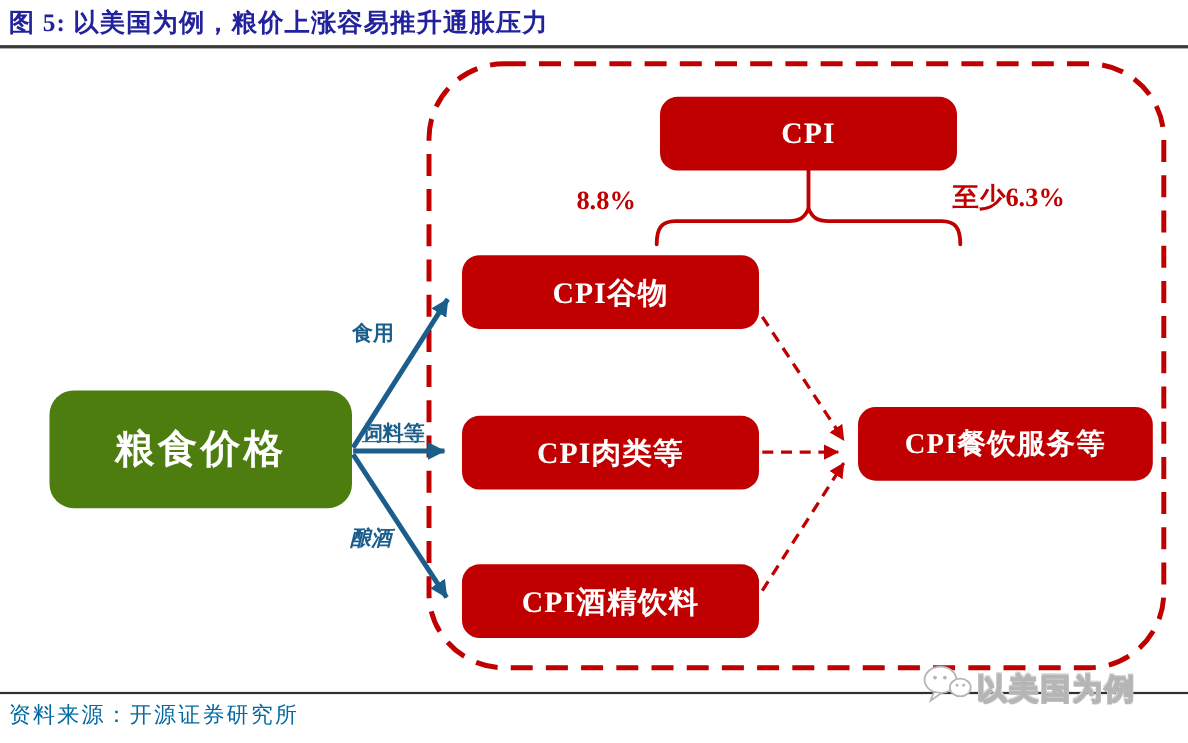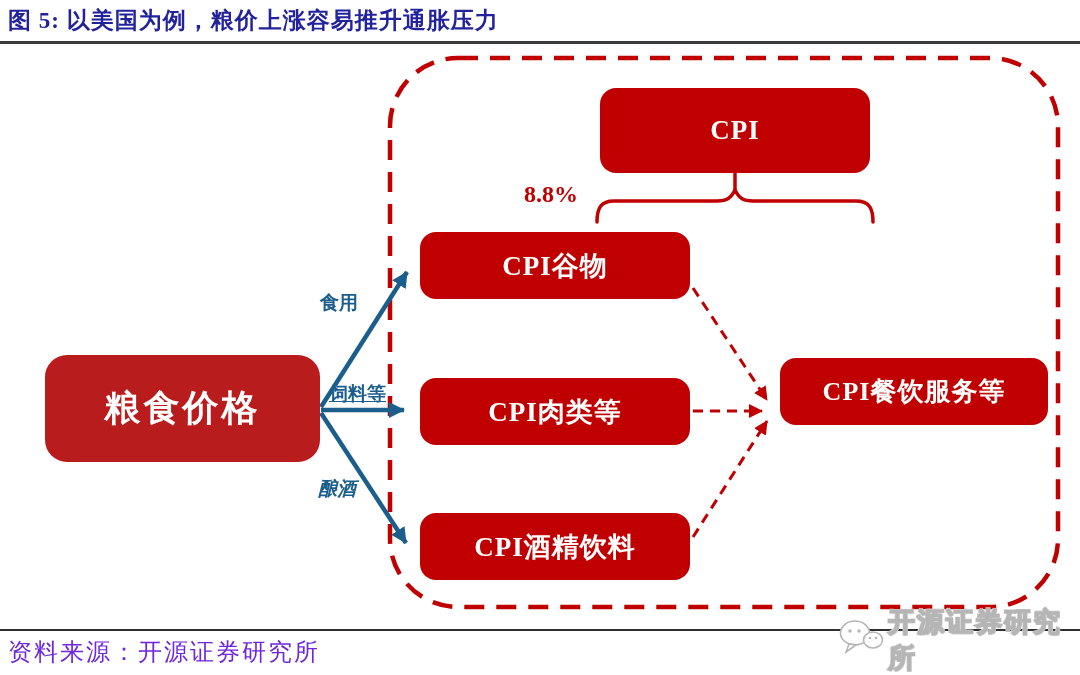--- a/index.html
+++ b/index.html
@@ -14,39 +14,39 @@
   }
   .top-rule{position:absolute;left:0;top:41px;width:1080px;height:3px;background:#3b3b3b;}
   
   #wires{position:absolute;left:0;top:0;width:1080px;height:675px;z-index:1;}
   
   .node{
     position:absolute;display:flex;align-items:center;justify-content:center;
     color:#ffffff;font-weight:bold;z-index:2;letter-spacing:1px;
   }
   .red{background:#c00000;border-radius:16px;font-size:27px;}
-  .blue{background:#b91c1c;border-radius:22px;font-size:36px;letter-spacing:3px;}
-  .n-cpi{left:600px;top:88px;width:270px;height:85px;}
+  .blue{background:#4d7c0f;border-radius:22px;font-size:36px;letter-spacing:3px;}
+  .n-cpi{left:600px;top:88px;width:270px;height:67px;}
   .n-grain{left:420px;top:232px;width:270px;height:67px;text-align:center;}
   .n-meat{left:420px;top:378px;width:270px;height:67px;}
   .n-alcohol{left:420px;top:513px;width:270px;height:67px;}
-  .n-catering{left:780px;top:358px;width:268px;height:67px;font-size:26px;}
+  .n-catering{left:780px;top:370px;width:268px;height:67px;font-size:26px;}
   .n-food{left:45px;top:355px;width:275px;height:107px;}
   
   .lbl{position:absolute;font-weight:bold;z-index:2;}
   .lbl-red{color:#c00000;font-size:24px;}
   .lbl-blue{color:#1b5e8c;font-size:19px;}
-  .l-pctleft{left:524px;top:181px;}
+  .l-pctleft{left:524px;top:170px;}
   .l-pctright{left:866px;top:163px;}
   .l-edible{left:320px;top:290px;}
   .l-feed{left:329px;top:381px;text-decoration:underline;}
   .l-brew{left:318px;top:476px;font-style:italic;}
   
   .bottom-rule{position:absolute;left:0;top:629px;width:1080px;height:2px;background:#2f2f2f;z-index:1;}
-  .source-text{position:absolute;left:8px;top:636px;font-size:24px;color:#6d28d9;z-index:2;letter-spacing:2px;}
+  .source-text{position:absolute;left:8px;top:636px;font-size:20px;color:#0369a1;z-index:2;letter-spacing:2px;}
   .watermark{
     position:absolute;left:838px;top:604px;display:flex;align-items:center;gap:4px;z-index:3;
   }
   .wm-text{
     font-size:27px;font-weight:bold;color:#ffffff;letter-spacing:2px;
     -webkit-text-stroke:1.2px #b5b5b5;
     text-shadow:1px 1px 0 #c9c9c9,-1px -1px 0 #d9d9d9,1px -1px 0 #d9d9d9,-1px 1px 0 #c9c9c9;
   }
 </style>
 </head>
@@ -84,35 +84,36 @@
   </svg>
 
   <div class="node blue n-food">粮食价格</div>
   <div class="node red n-cpi">CPI</div>
   <div class="node red n-grain">CPI谷物</div>
   <div class="node red n-alcohol">CPI酒精饮料</div>
   <div class="node red n-meat">CPI肉类等</div>
   <div class="node red n-catering">CPI餐饮服务等</div>
 
   <div class="lbl lbl-red l-pctleft">8.8%</div>
+  <div class="lbl lbl-red l-pctright">至少6.3%</div>
   <div class="lbl lbl-blue l-edible">食用</div>
   <div class="lbl lbl-blue l-feed">饲料等</div>
   <div class="lbl lbl-blue l-brew">酿酒</div>
 
   <div class="bottom-rule"></div>
   <div class="source-text">资料来源：开源证券研究所</div>
 
   <div class="watermark">
     <span>
       <svg width="46" height="38" viewBox="0 0 46 38">
         <ellipse cx="17" cy="14" rx="14.5" ry="12" fill="#ffffff" stroke="#b5b5b5" stroke-width="1.6"></ellipse>
         <path d="M11 25 L8 33 L18 26 Z" fill="#ffffff" stroke="#b5b5b5" stroke-width="1.6"></path>
         <circle cx="12" cy="12" r="1.7" fill="#b5b5b5"></circle>
         <circle cx="21" cy="12" r="1.7" fill="#b5b5b5"></circle>
         <ellipse cx="35" cy="21" rx="9.5" ry="8" fill="#ffffff" stroke="#b5b5b5" stroke-width="1.6"></ellipse>
         <circle cx="32" cy="19" r="1.3" fill="#b5b5b5"></circle>
         <circle cx="38" cy="19" r="1.3" fill="#b5b5b5"></circle>
       </svg>
     </span>
-    <span class="wm-text">开源证券研究所</span>
+    <span class="wm-text">以美国为例</span>
   </div>
 
 </div>
 
 </body></html>

